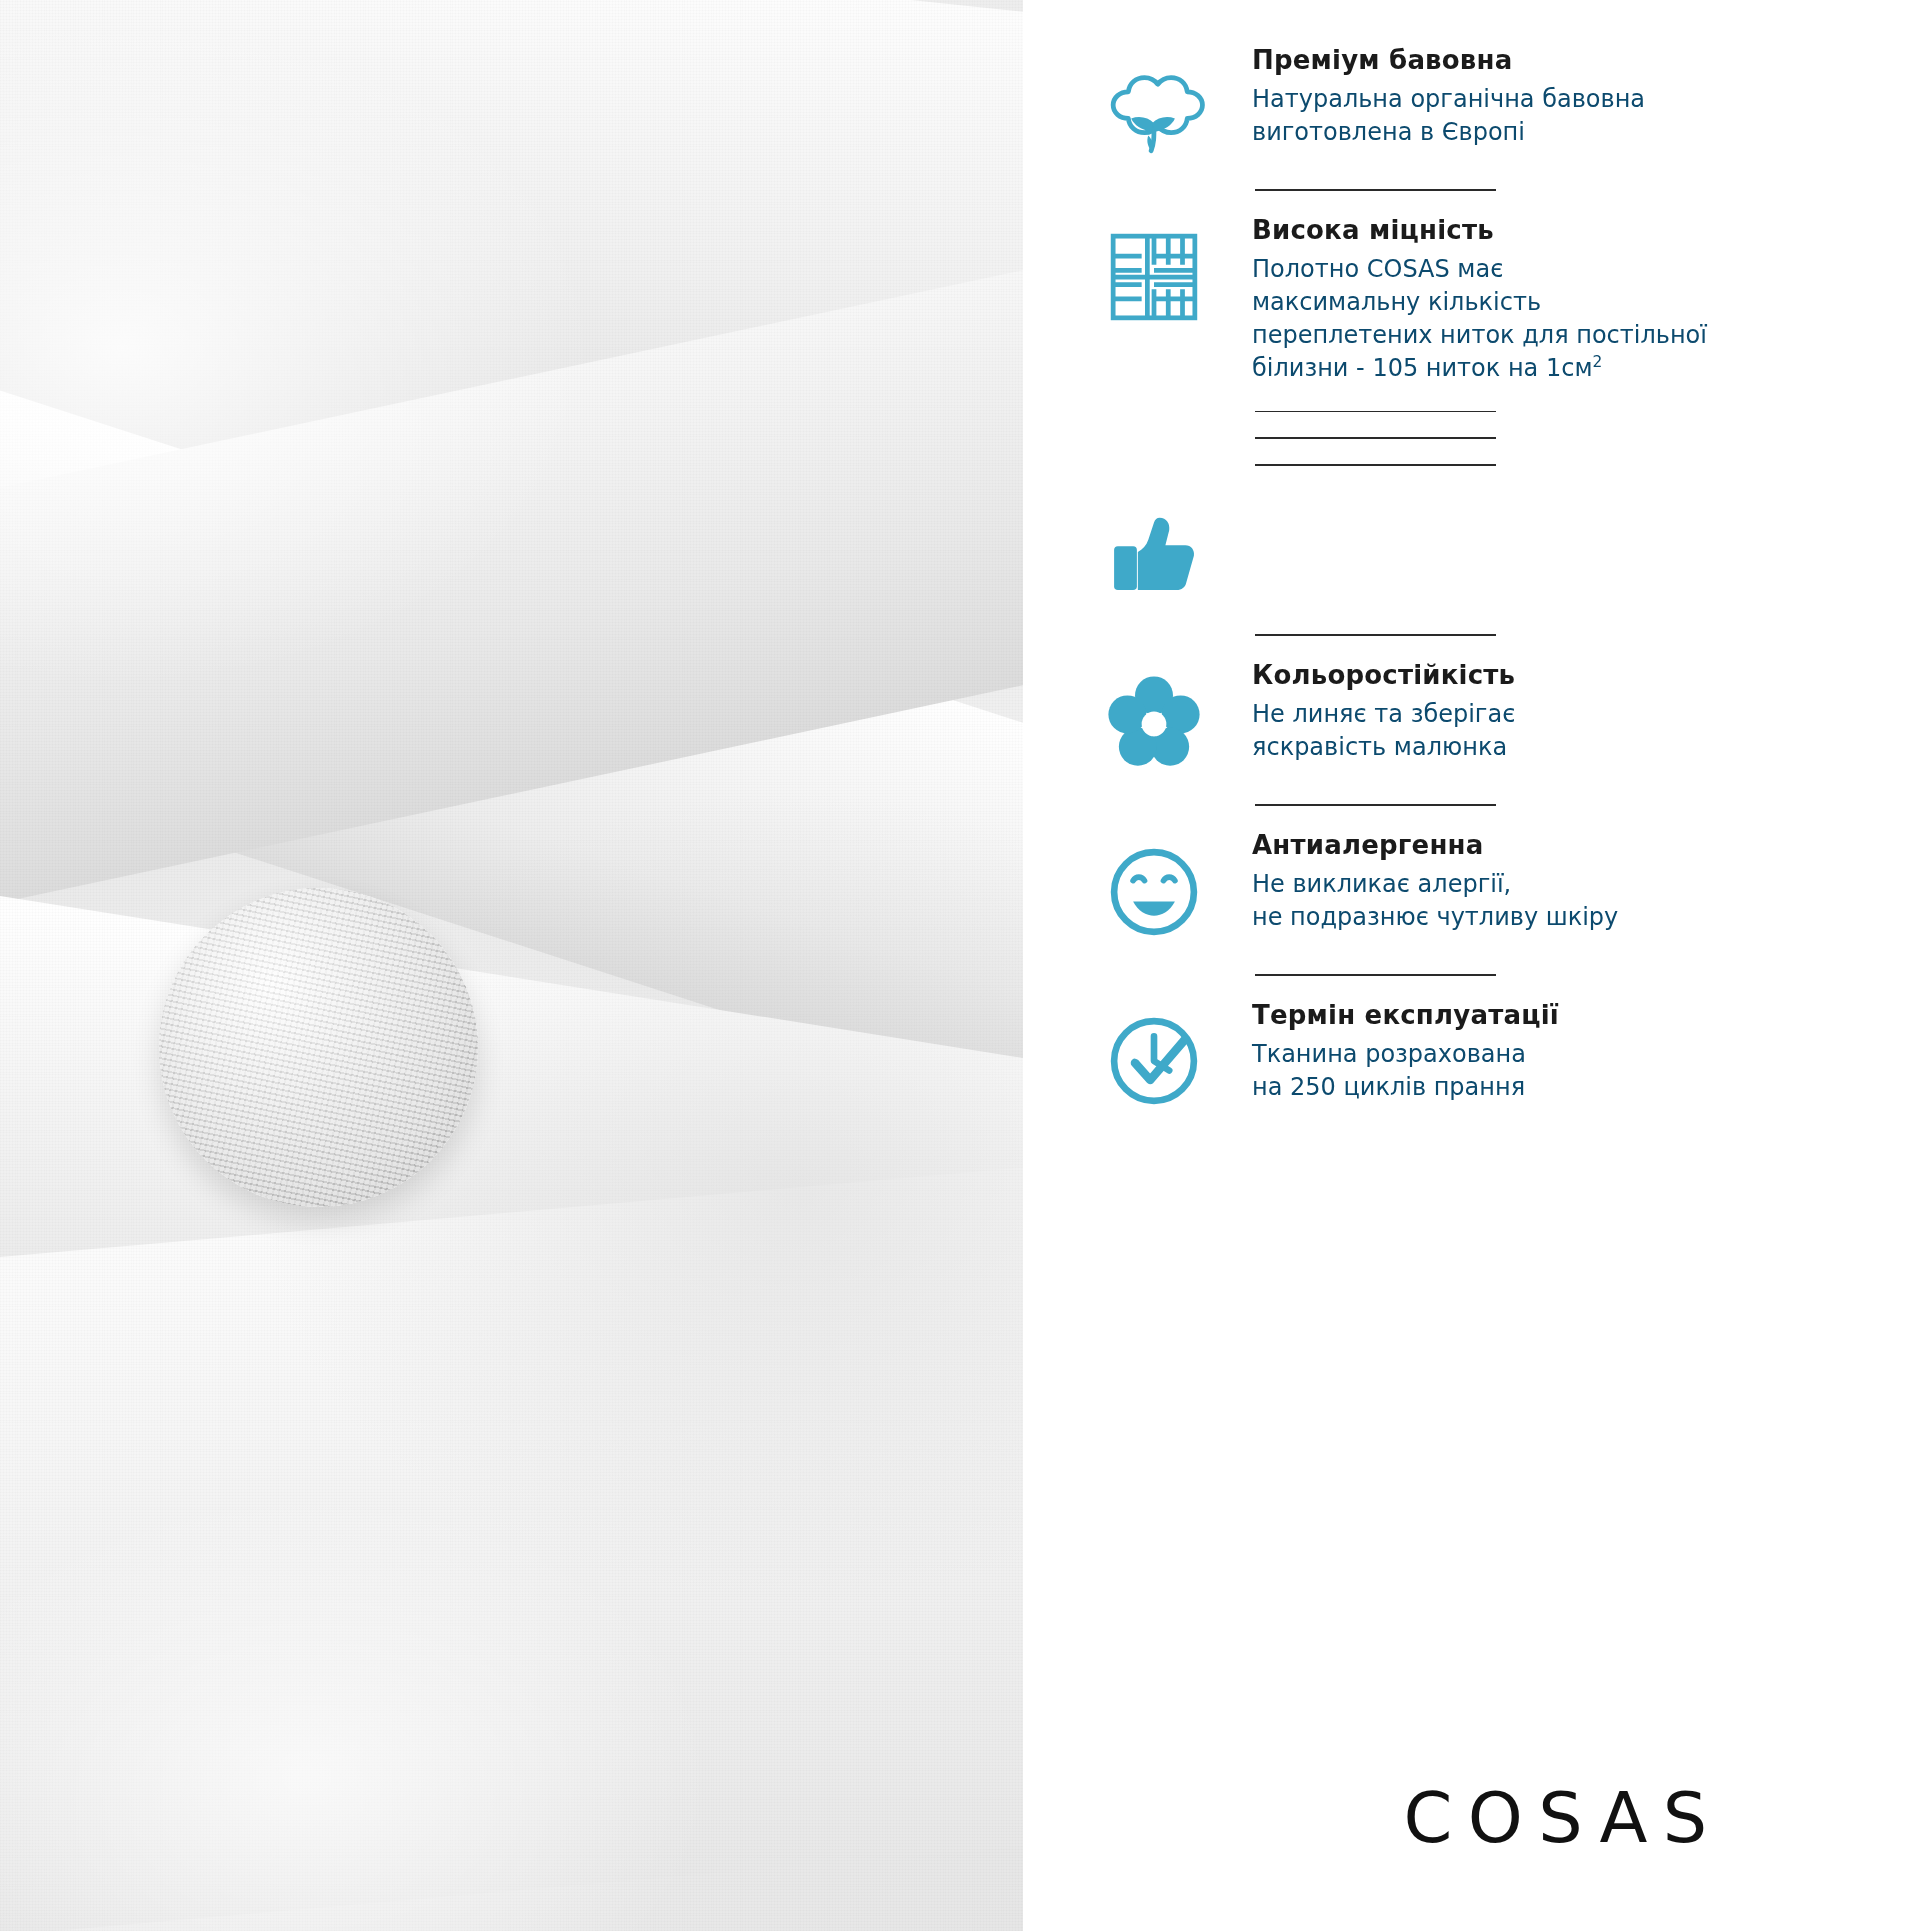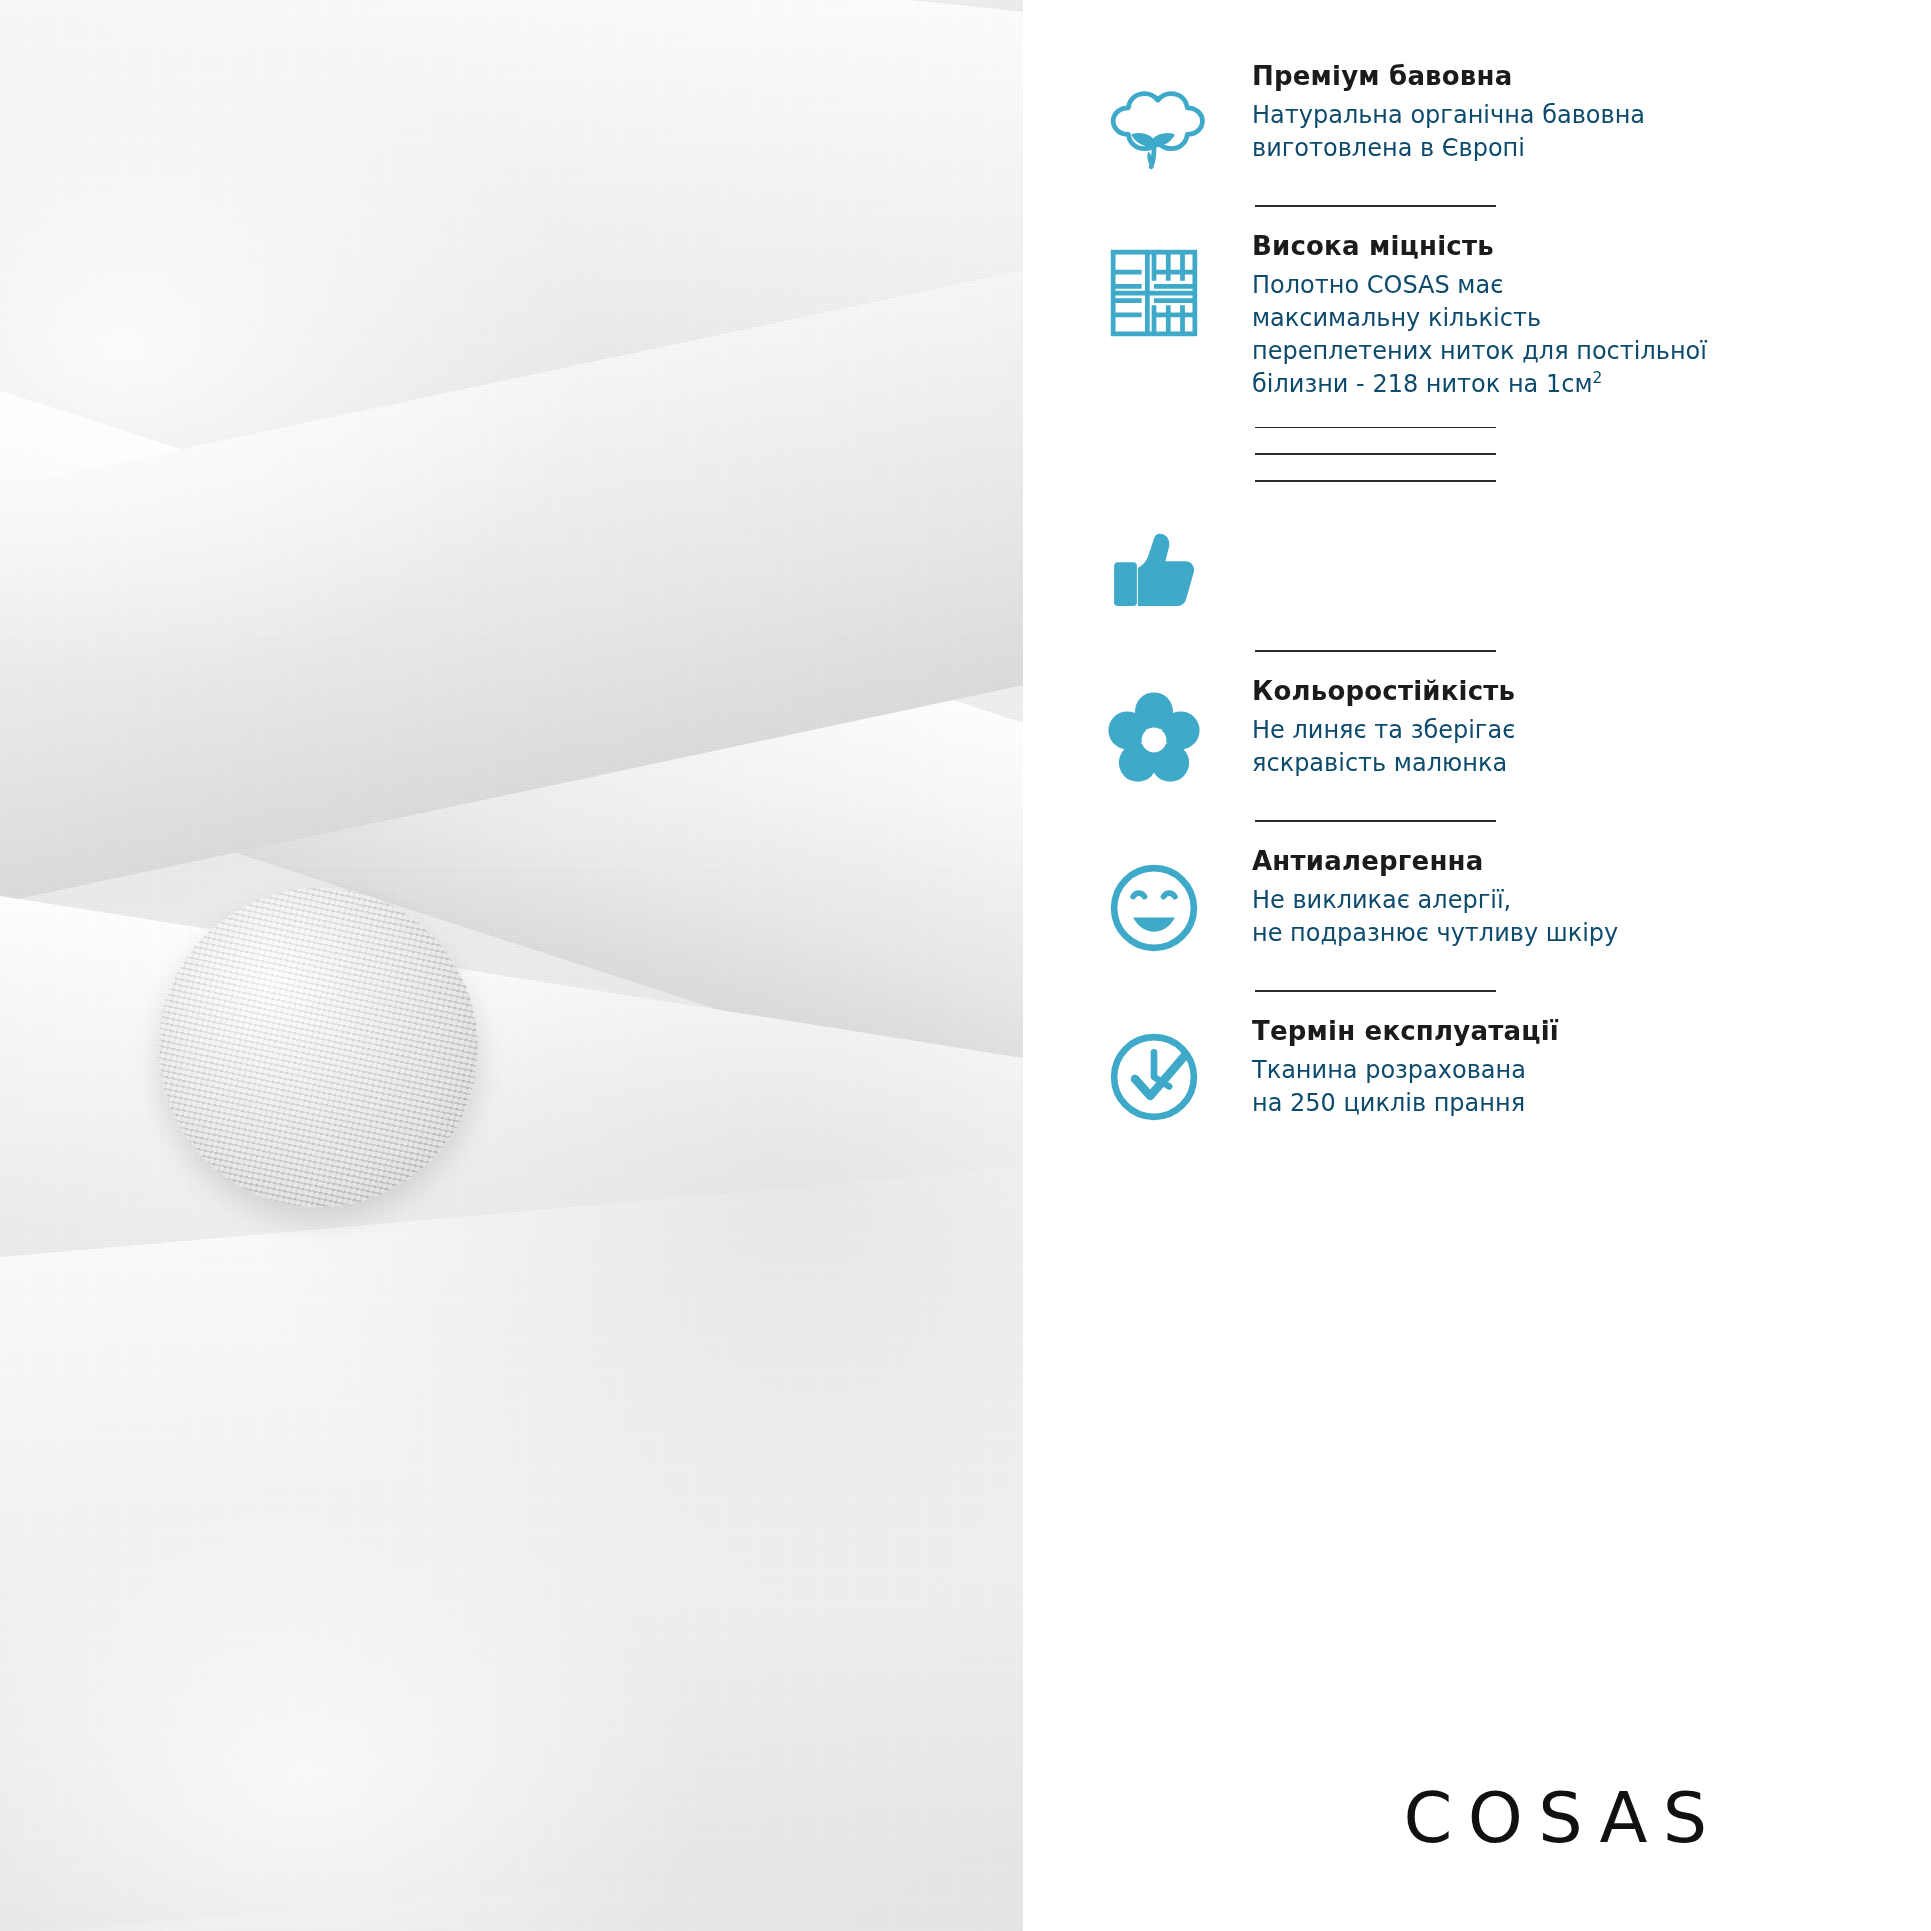--- a/index.html
+++ b/index.html
@@ -103,21 +103,21 @@
     background: radial-gradient(circle at 35% 30%, rgba(255,255,255,.55), rgba(0,0,0,.10) 85%);
   }
 
   
   .panel {
     position: absolute;
     left: 1023px; top: 0;
     width: 908px; height: 1931px;
     background: rgba(255,255,255,.93);
     box-sizing: border-box;
-    padding: 62px 68px 0 68px;
+    padding: 46px 68px 0 68px;
     border-radius: 18px;
   }
   .feature {
     display: flex;
     align-items: flex-start;
     gap: 35px;
   }
   .icon-cell {
     width: 126px;
     min-width: 126px;
@@ -214,21 +214,21 @@
             <path d="M60 53h43M60 38h43"></path>
             <path d="M60 83h43M60 68h43"></path>
           </g>
         </svg>
       </div>
       <div class="txt-cell">
         <p class="f-title">Висока міцність</p>
         <p class="f-desc"><span>Полотно COSAS має
 максимальну кількість
 переплетених ниток для постільної
-білизни - 218 ниток на 1см</span><sup>2</sup></p>
+білизни - 105 ниток на 1см</span><sup>2</sup></p>
       </div>
     </div>
     <div class="divider"></div>
 
     <div class="divider"></div>
 
     <div class="divider"></div>
 
     <div class="feature">
       <div class="icon-cell">

